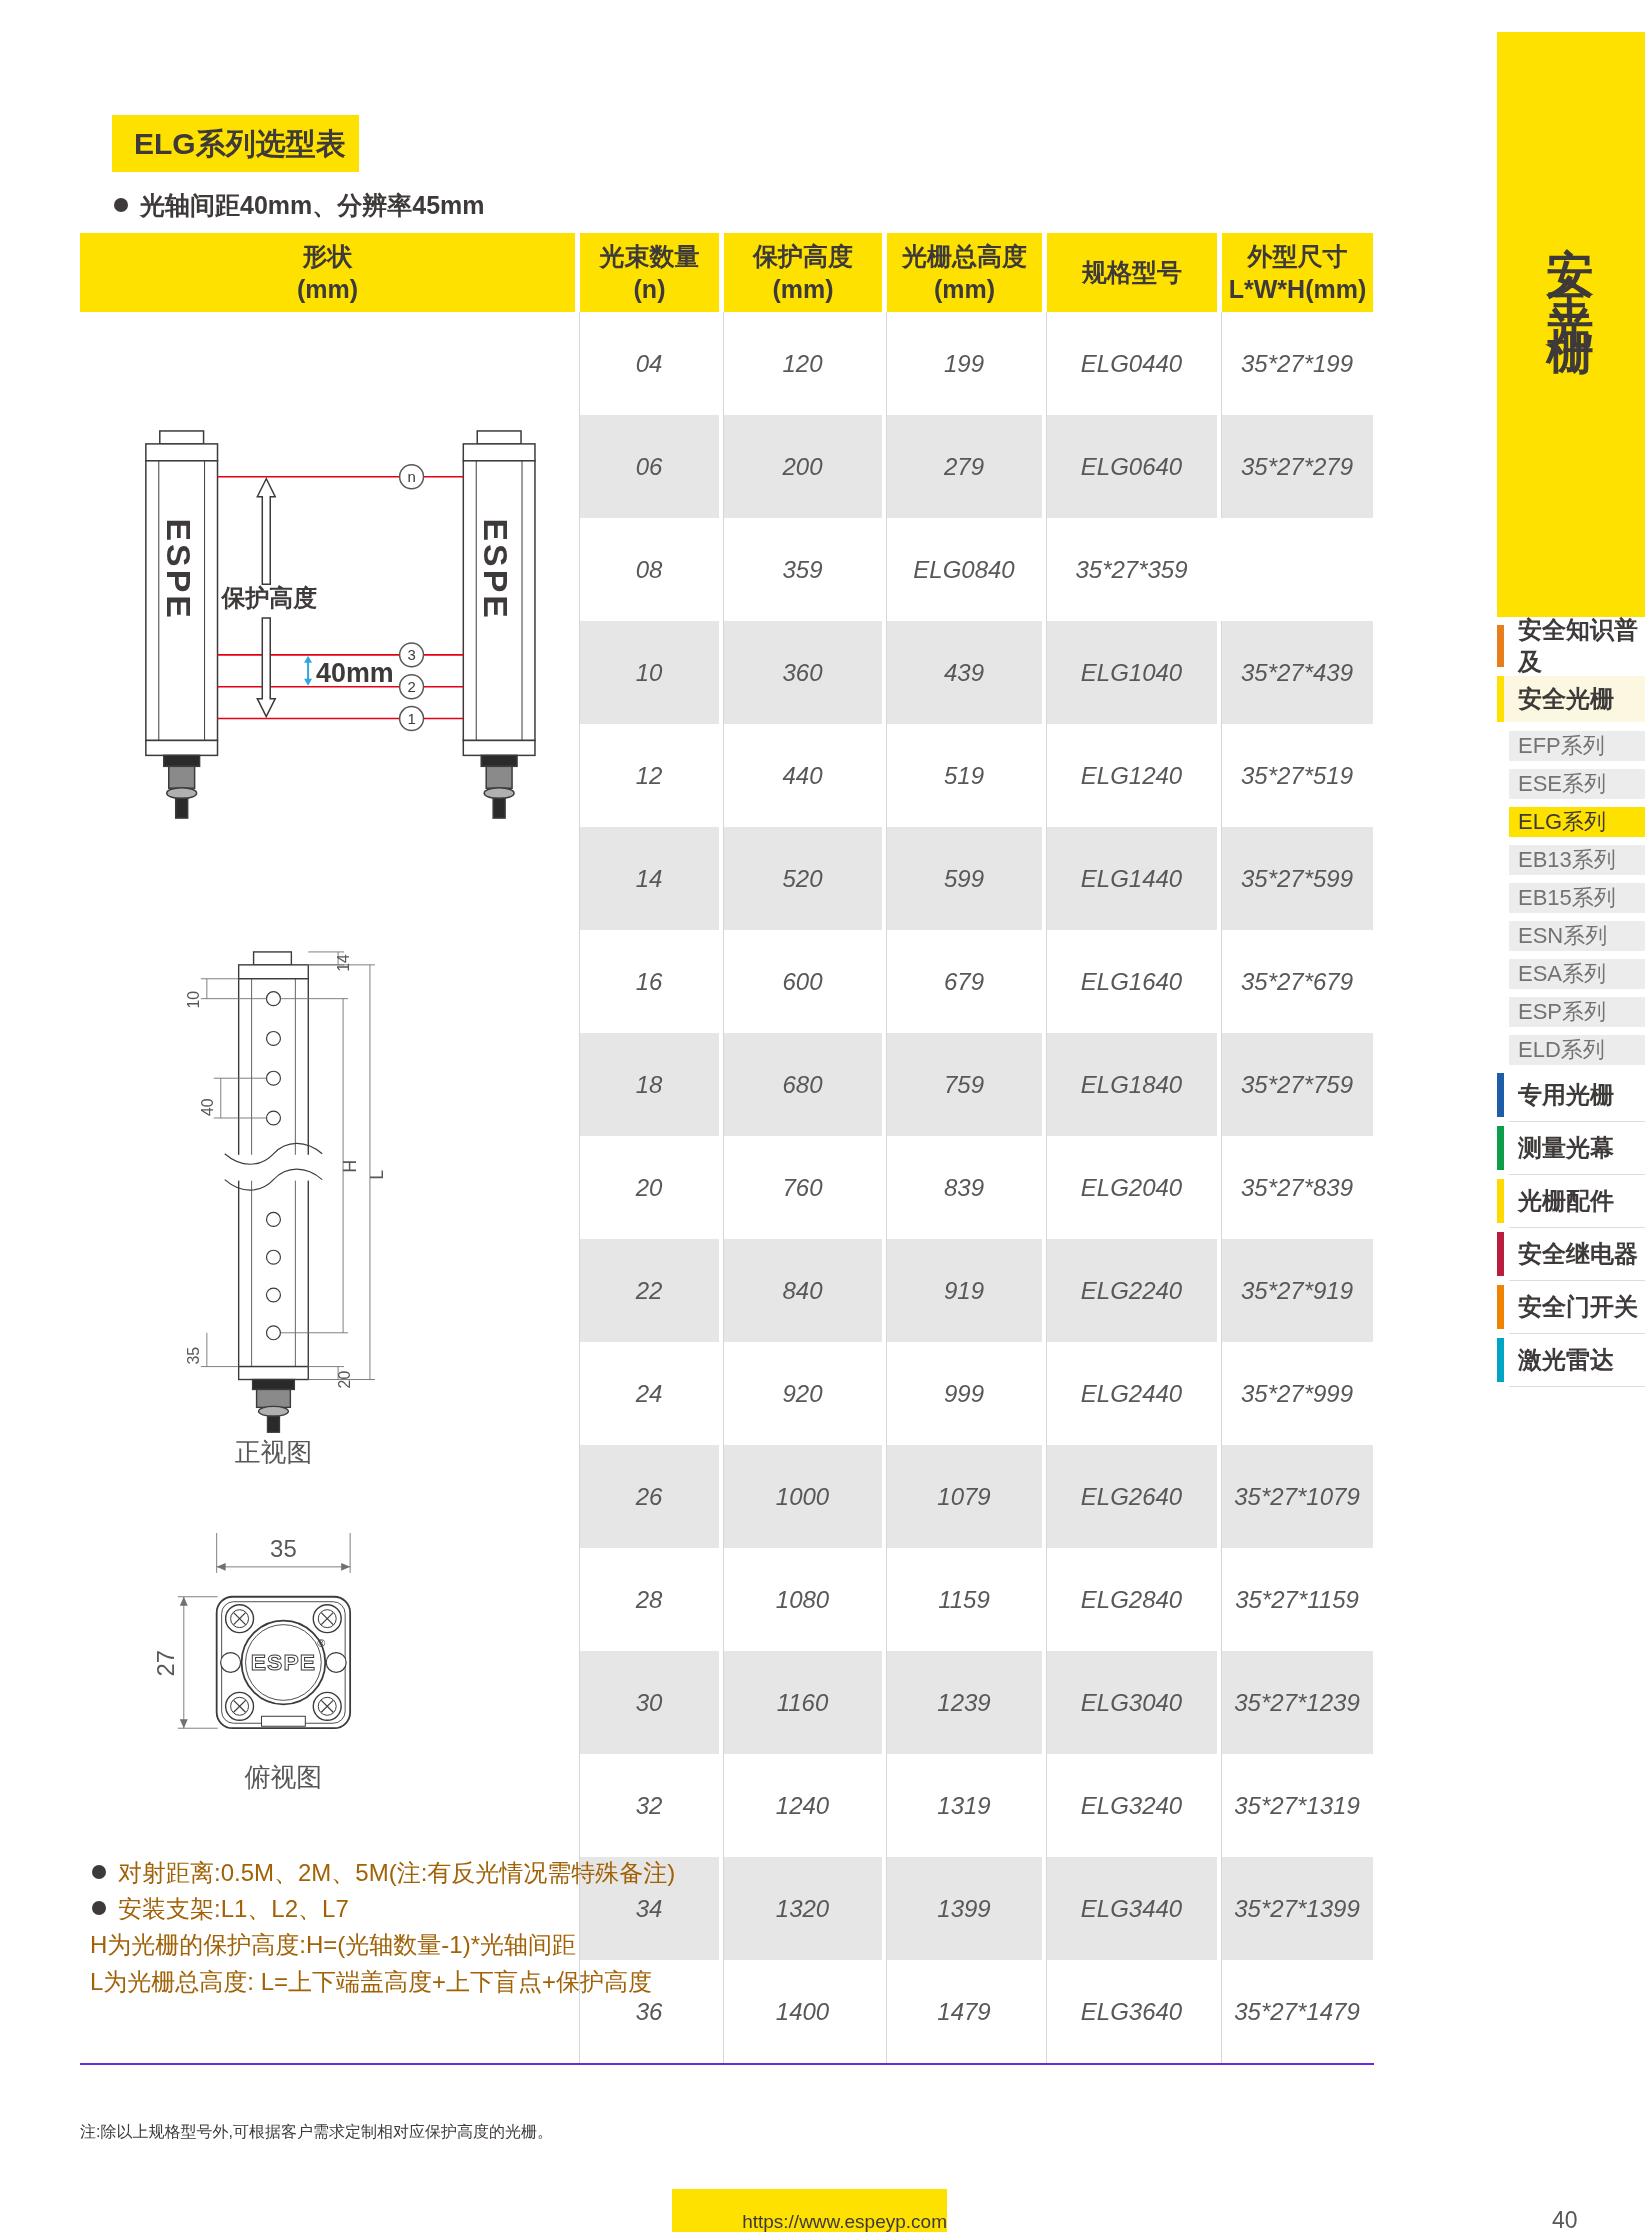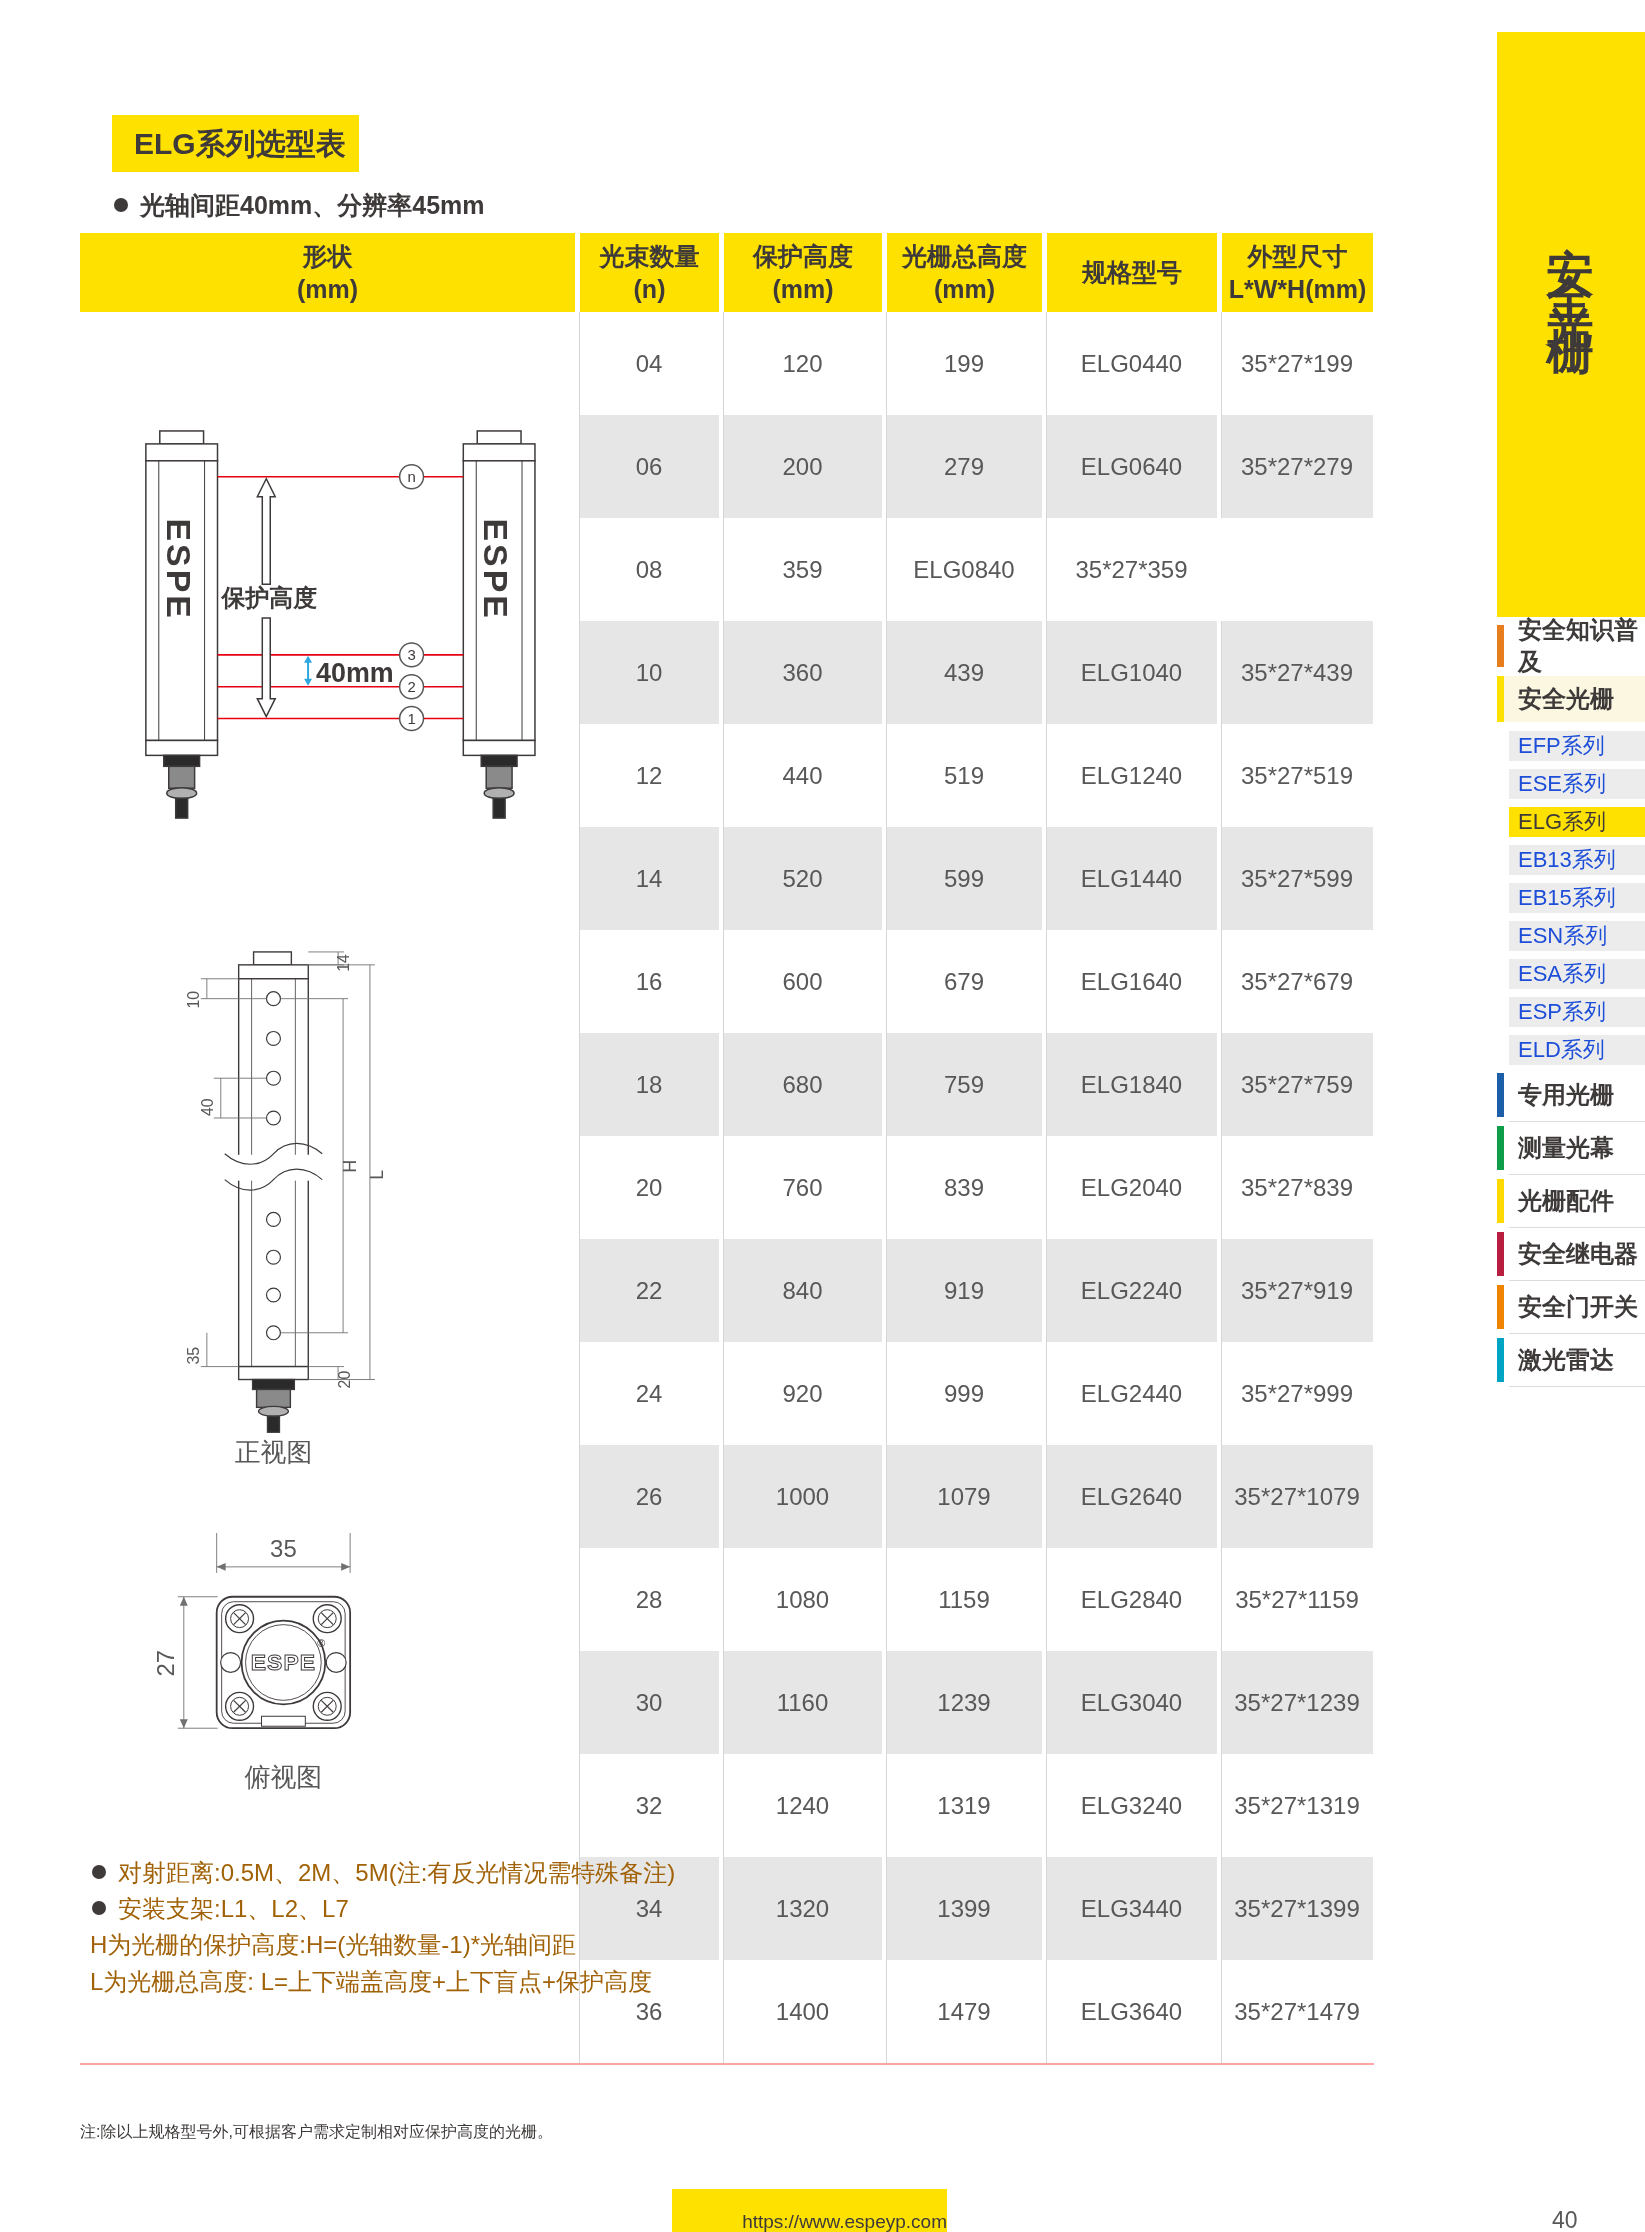--- a/index.html
+++ b/index.html
@@ -18,42 +18,42 @@
   .thead,.trow{display:grid;grid-template-columns:495px 144px 163px 160px 175px 156px;}
   .thead{height:79px;}
   .th{background:#ffe100;display:flex;flex-direction:column;align-items:center;justify-content:center;
       font-size:25px;font-weight:bold;color:#3e3a39;line-height:33px;}
   .th + .th{border-left:5px solid #fff;}
   .trow{height:103px;}
   .cell{display:flex;align-items:center;justify-content:center;font-size:24px;color:#595757;
         background:#fff;border-left:4px solid #fff;box-shadow:inset 1px 0 0 #d6d6d6;}
   .trow.alt .cell{background:#e6e6e6;}
   .trow .cell.first{background:#fff;border-left:none;box-shadow:none;}
-  .tbody{border-bottom:2px solid #fca5a5;}
+  .tbody{border-bottom:2px solid #6d28d9;font-style:italic;}
 
   
   .diag{position:absolute;}
 
   
   .col-note{position:absolute;left:92px;font-size:24px;color:#a16207;white-space:nowrap;}
   .col-note.b{font-weight:500;}
   .note-bottom{position:absolute;left:80px;top:2090px;font-size:16px;color:#3e3a39;}
 
   
   .side-strip{position:absolute;left:1497px;top:0;width:148px;height:585px;background:#ffe100;}
   .side-strip-title{position:absolute;top:177px;left:50%;transform:translateX(-50%);
         writing-mode:vertical-rl;font-size:47px;font-weight:bold;letter-spacing:27px;color:#3e3a39;}
   .side-menu{position:absolute;left:1497px;top:593px;width:148px;}
   .side-item{position:relative;display:flex;align-items:center;}
   .side-item.category{height:44px;margin-bottom:4px;font-size:24px;font-weight:bold;color:#3e3a39;background:#fff;}
   .side-item.category:first-child{height:42px;margin-bottom:9px;}
   .side-item.category.active{height:46px;margin-bottom:9px;background:#fbf7e0;}
   .side-bar{position:absolute;left:0;top:0;width:7px;height:100%;}
   .side-item.category .side-label{margin-left:21px;}
-  .side-item.sub{height:30px;margin:0 0 8px 12px;background:#ececec;font-size:22px;color:#1d4ed8;}
+  .side-item.sub{height:30px;margin:0 0 8px 12px;background:#ececec;font-size:22px;color:#737373;}
   .side-item.sub .side-label{margin-left:9px;}
   .side-item.sub.active{background:#ffe100;color:#3e3a39;font-weight:500;}
   .side-sep{height:1px;background:#dcdcdc;margin:0 0 4px 12px;}
 
   
   .footer-badge{position:absolute;left:672px;top:2157px;width:275px;height:76px;background:#ffe100;text-align:right;}
   .footer-badge span{display:inline-block;margin-top:22px;font-size:19px;color:#3e3a39;}
   .page-number{position:absolute;left:1552px;top:2175px;font-size:23px;color:#595757;}
   .navy-strip{position:absolute;left:1483px;top:2215px;width:163px;height:18px;background:#1e2a47;}
 </style>

